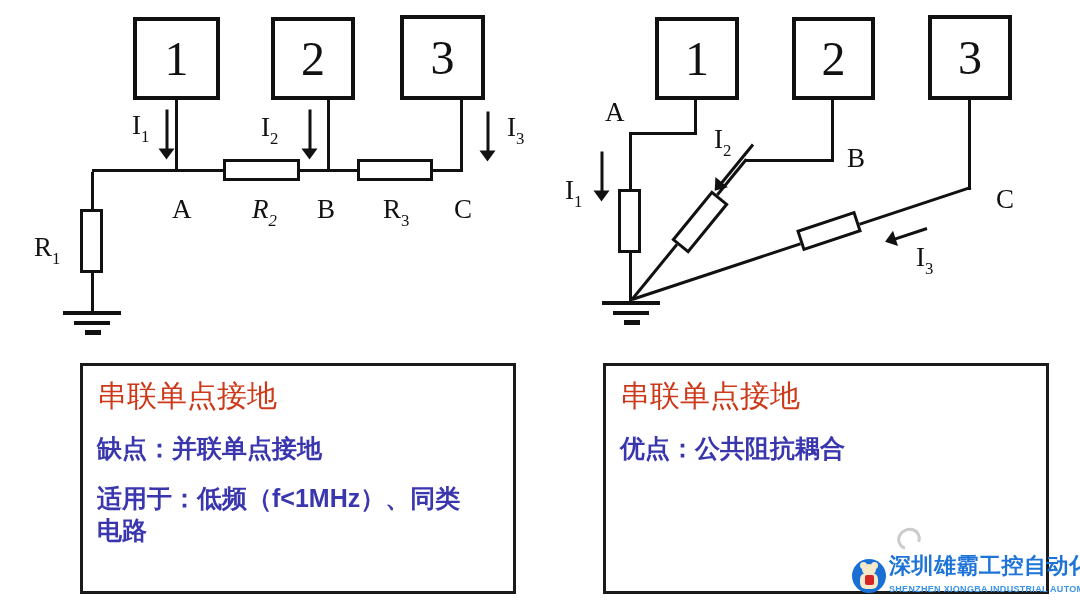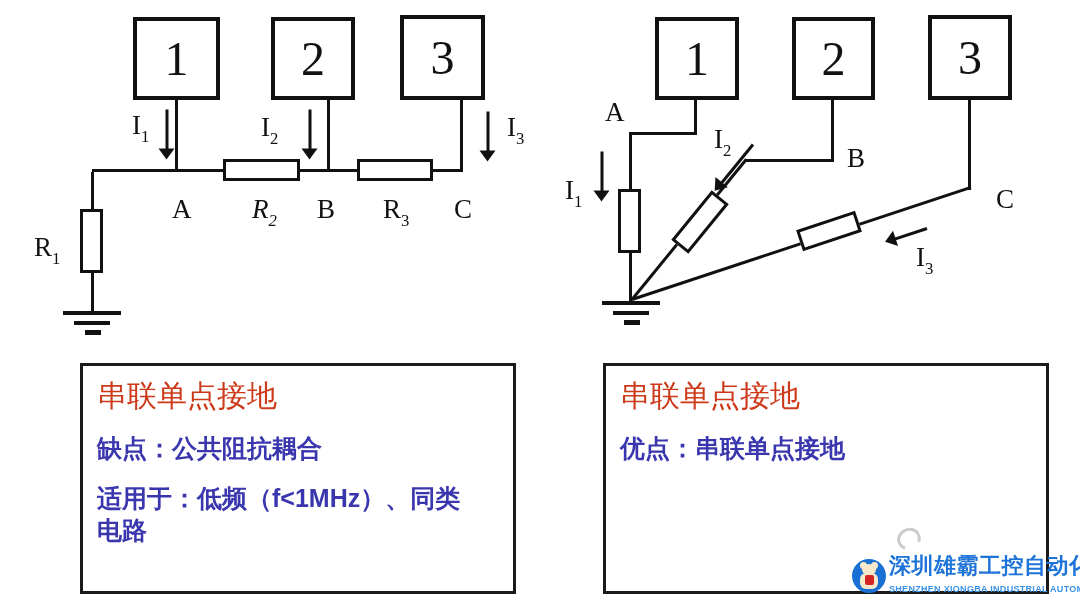--- a/index.html
+++ b/index.html
@@ -176,27 +176,27 @@
     <span>I</span><sub>2</sub>
   </div>
   <div class="slabel" style="left:847px; top:143px;">B</div>
   <div class="slabel" style="left:996px; top:184px;">C</div>
   <div class="slabel" style="left:916px; top:242px;">
     <span>I</span><sub>3</sub>
   </div>
 
   <div class="panel" style="left:80px; top:363px; width:436px; height:231px;">
     <div class="title">串联单点接地</div>
-    <p>缺点：公共阻抗耦合</p>
+    <p>缺点：并联单点接地</p>
     <p><span>适用于：低频（f&lt;1MHz）、同类</span><br><span>电路</span></p>
   </div>
 
   <div class="panel" style="left:603px; top:363px; width:446px; height:231px;">
     <div class="title">串联单点接地</div>
-    <p>优点：串联单点接地</p>
+    <p>优点：公共阻抗耦合</p>
   </div>
 
   <div class="wm-doodle"></div>
 
   <div class="logo-circle">
     <div class="bear-ear" style="left:8px;"></div>
     <div class="bear-ear" style="left:19px;"></div>
     <div class="bear-head"></div>
     <div class="bear-body"></div>
     <div class="bear-vest"></div>

